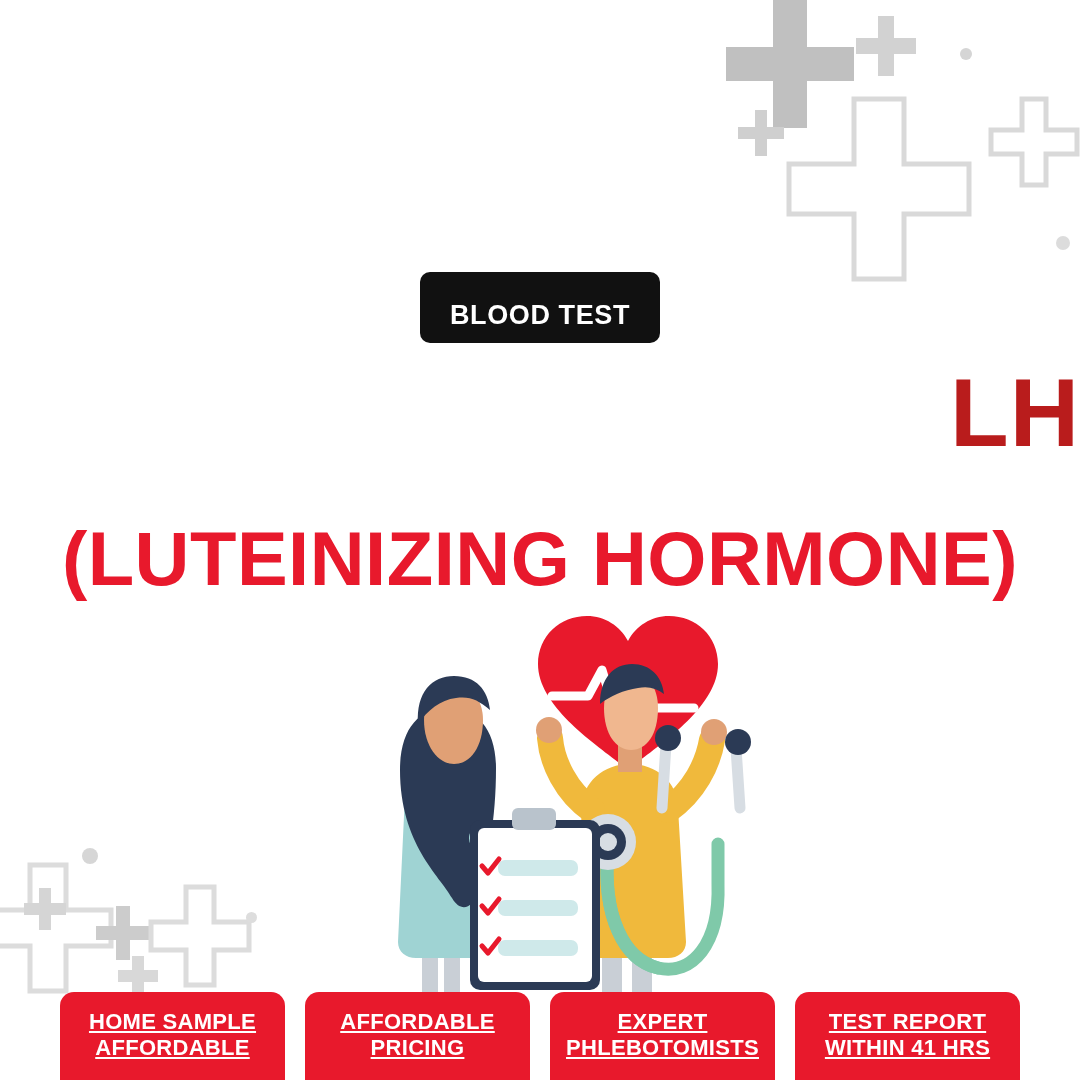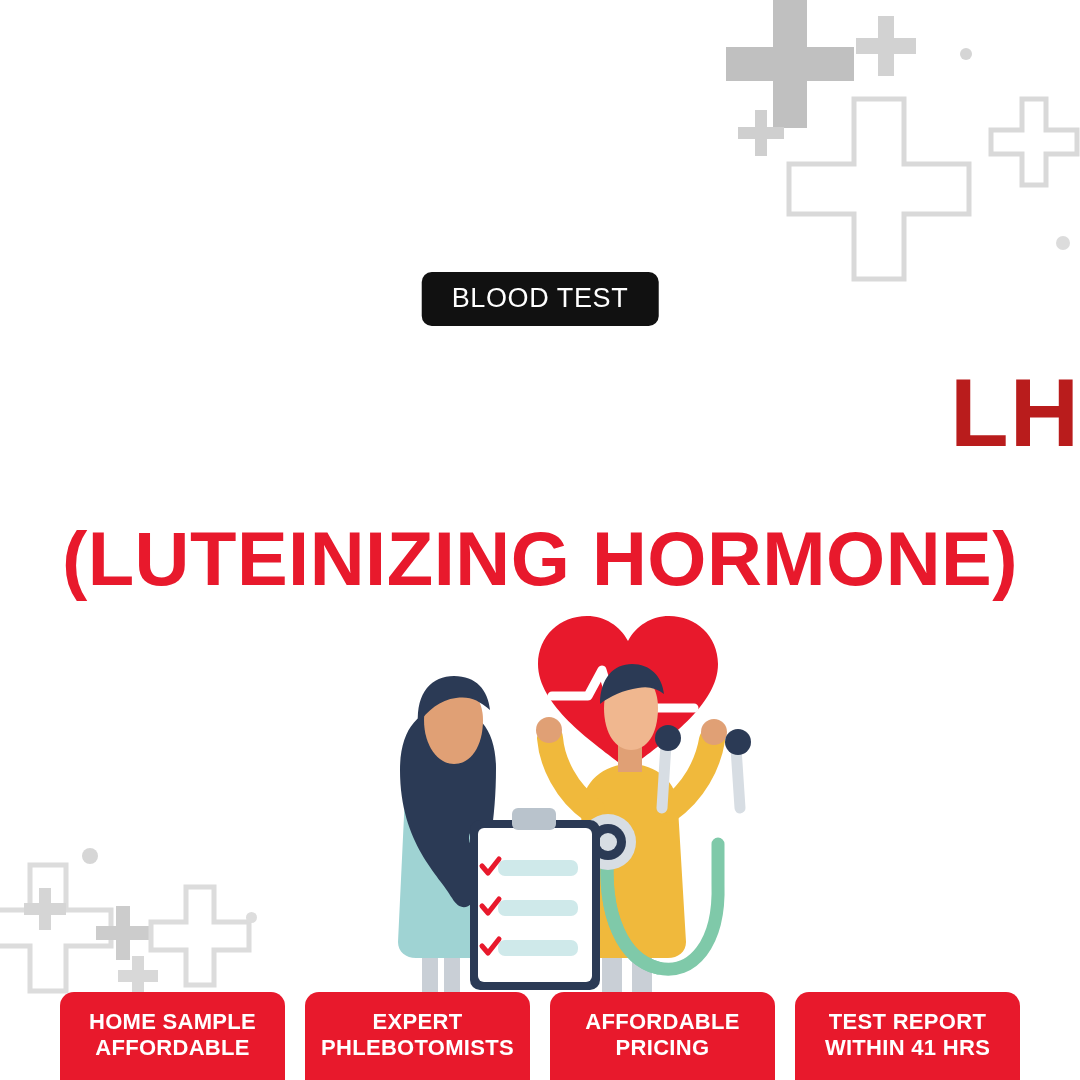--- a/index.html
+++ b/index.html
@@ -24,23 +24,23 @@
   .cross svg { display:block; }
 
   
   .badge {
     position:absolute;
     left:50%; transform:translateX(-50%);
     top:272px;
     background:#111111;
     color:#ffffff;
     border-radius:10px;
-    padding:13px 30px 14px 30px;
+    padding:30px 30px 14px 30px;
     font-size:27px;
-    font-weight:normal;
+    font-weight:bold;
     letter-spacing:0.6px;
     line-height:1;
     white-space:nowrap;
   }
 
   
   .title-main {
     position:absolute;
     top:365px;
     width:100%;
@@ -93,20 +93,21 @@
     display:flex;
     flex-direction:column;
     align-items:center;
     justify-content:center;
     text-align:center;
     font-size:22px;
     font-weight:bold;
     letter-spacing:0.3px;
     line-height:1.18;
     padding:10px 6px 12px 6px;
+    text-decoration:underline;
   }
   .feature span { display:block; white-space:nowrap; }
 </style>
 </head>
 <body>
 
 <div class="poster">
 
   <div class="cross" style="left:726px; top:0px; color:#bfbfbf;">
     <svg width="128" height="128" viewBox="0 0 128 128" aria-hidden="true">
@@ -289,27 +290,27 @@
   </div>
 
   <div class="features">
 
     <div class="feature">
       <span>HOME SAMPLE</span>
       <span>AFFORDABLE</span>
     </div>
 
     <div class="feature">
+      <span>AFFORDABLE</span>
+      <span>PRICING</span>
+    </div>
+
+    <div class="feature">
       <span>EXPERT</span>
       <span>PHLEBOTOMISTS</span>
-    </div>
-
-    <div class="feature">
-      <span>AFFORDABLE</span>
-      <span>PRICING</span>
     </div>
 
     <div class="feature">
       <span>TEST REPORT</span>
       <span>WITHIN 41 HRS</span>
     </div>
 
   </div>
 
 </div>

